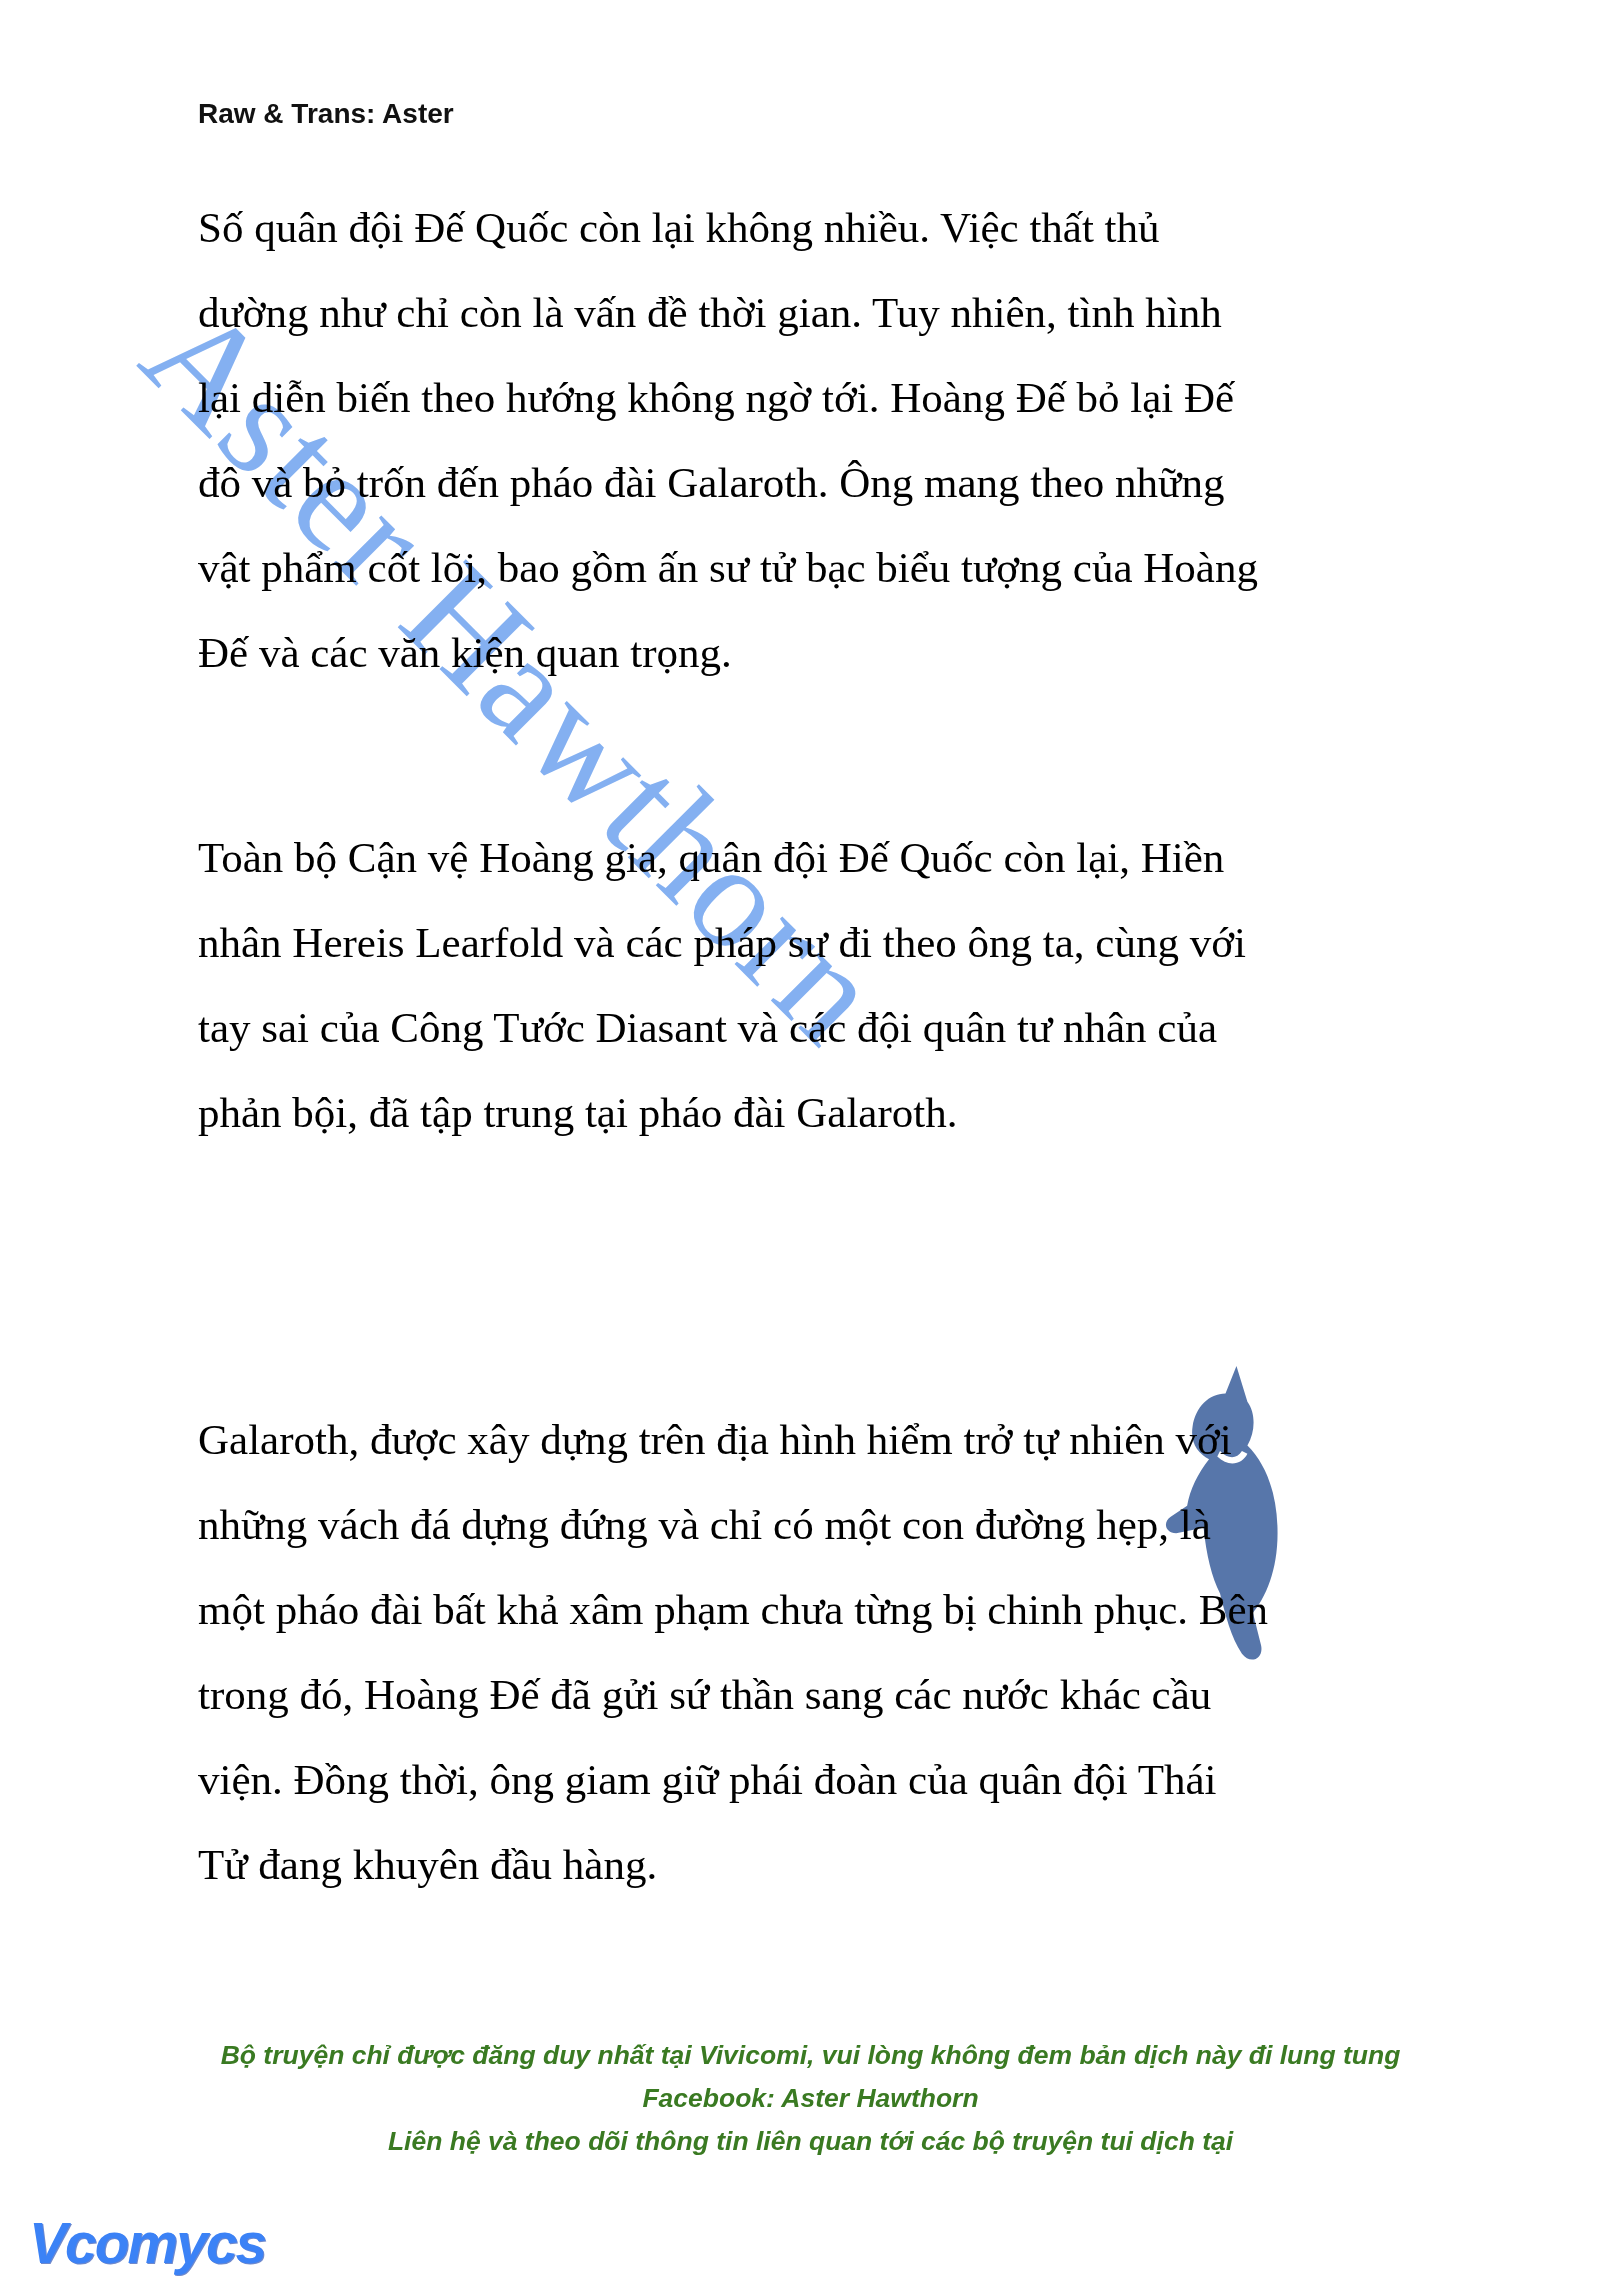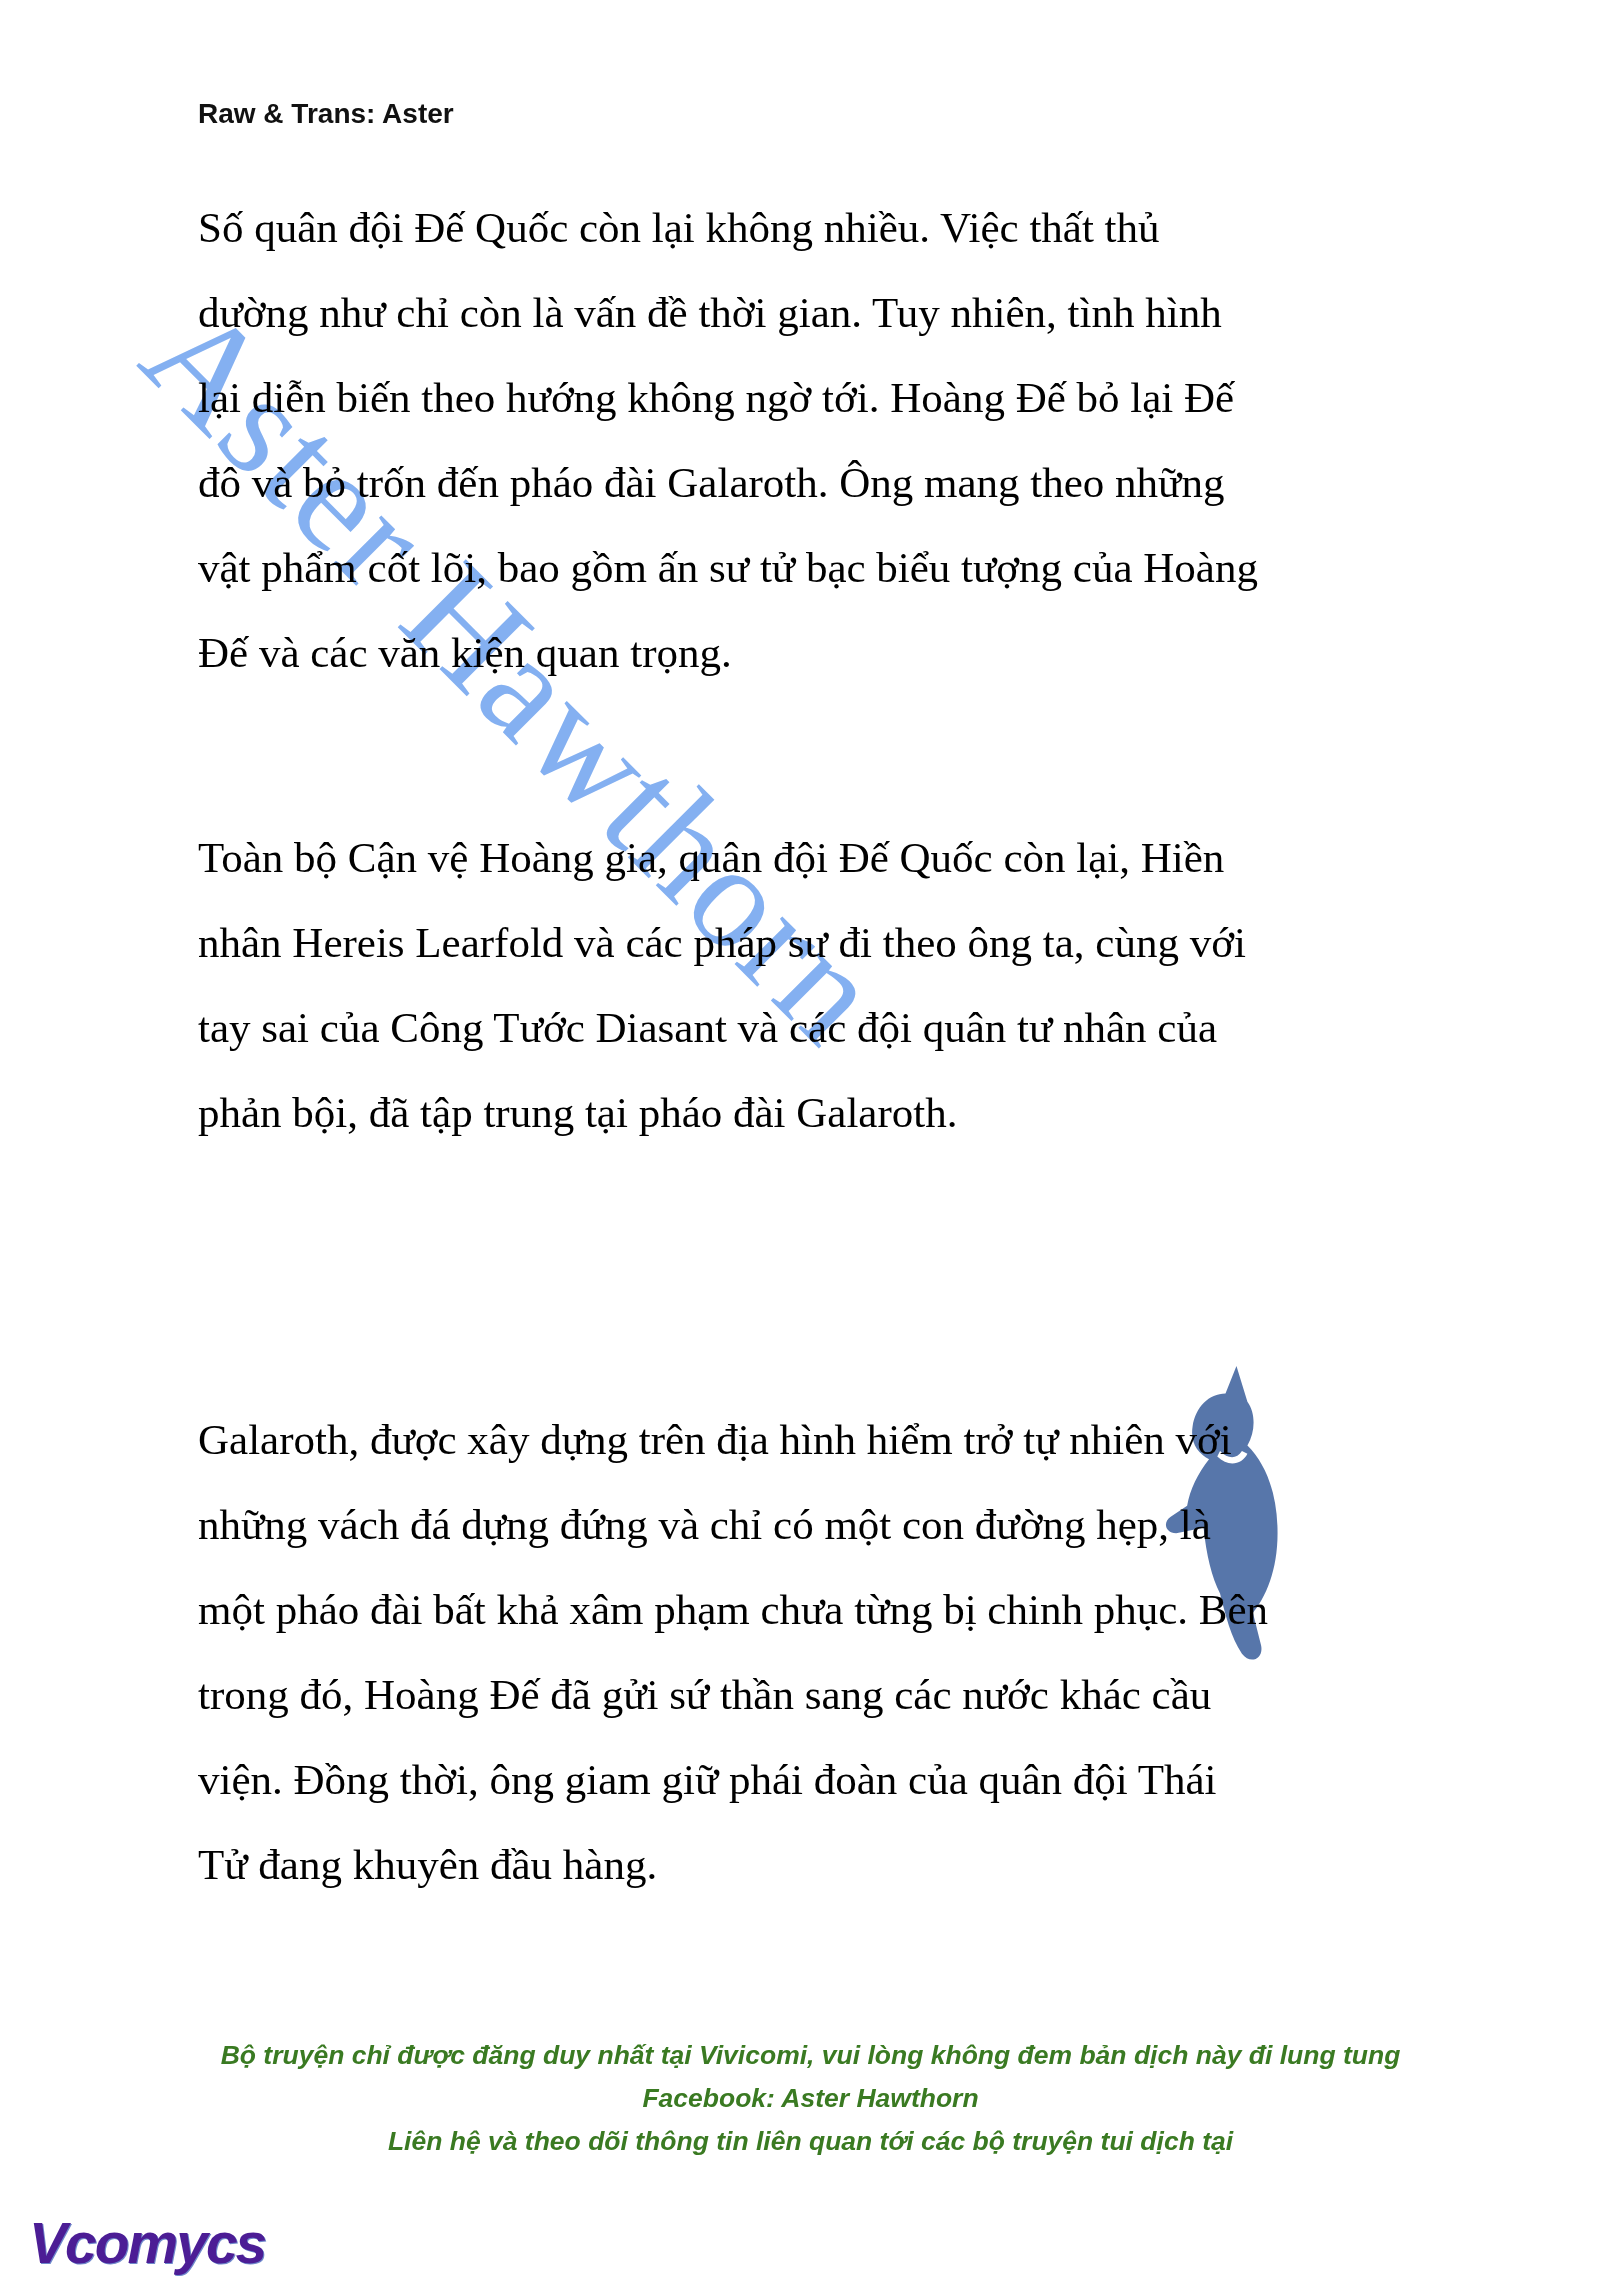--- a/index.html
+++ b/index.html
@@ -34,21 +34,21 @@
       pointer-events: none;
       translate: 0 -686px;
     }
     .cat {
       position: absolute; left: 1157px; top: 1362px; width: 137px; height: 304px;
       opacity: 0.95;
     }
     .logo {
       position: absolute; left: 29px; top: 2210px;
       font-family: "Liberation Sans", sans-serif; font-size: 57px;
-      font-weight: bold; font-style: italic; color: #4c1d95;
+      font-weight: bold; font-style: italic; color: #3b82f6;
       letter-spacing: -2px;
       text-shadow: 1px 1px 0 #6f89cc;
     }
   </style>
 </head>
 <body>
 
 <div class="header">Raw &amp; Trans: Aster</div>
 
 <div class="watermark">Aster Hawthorn</div>

